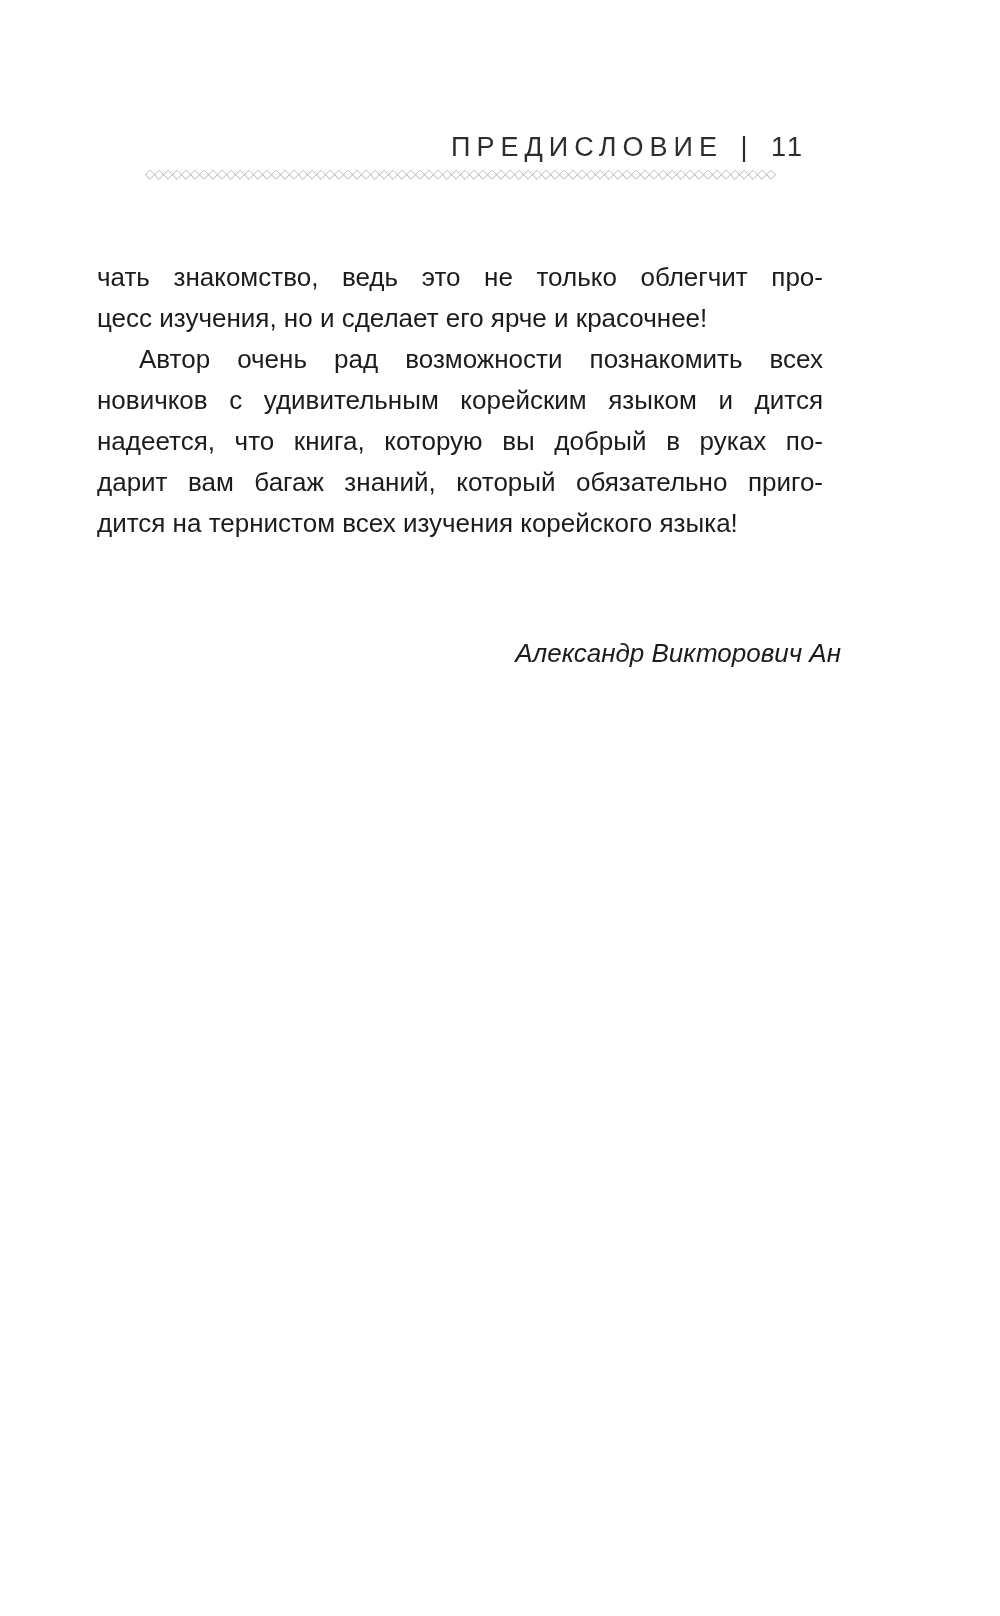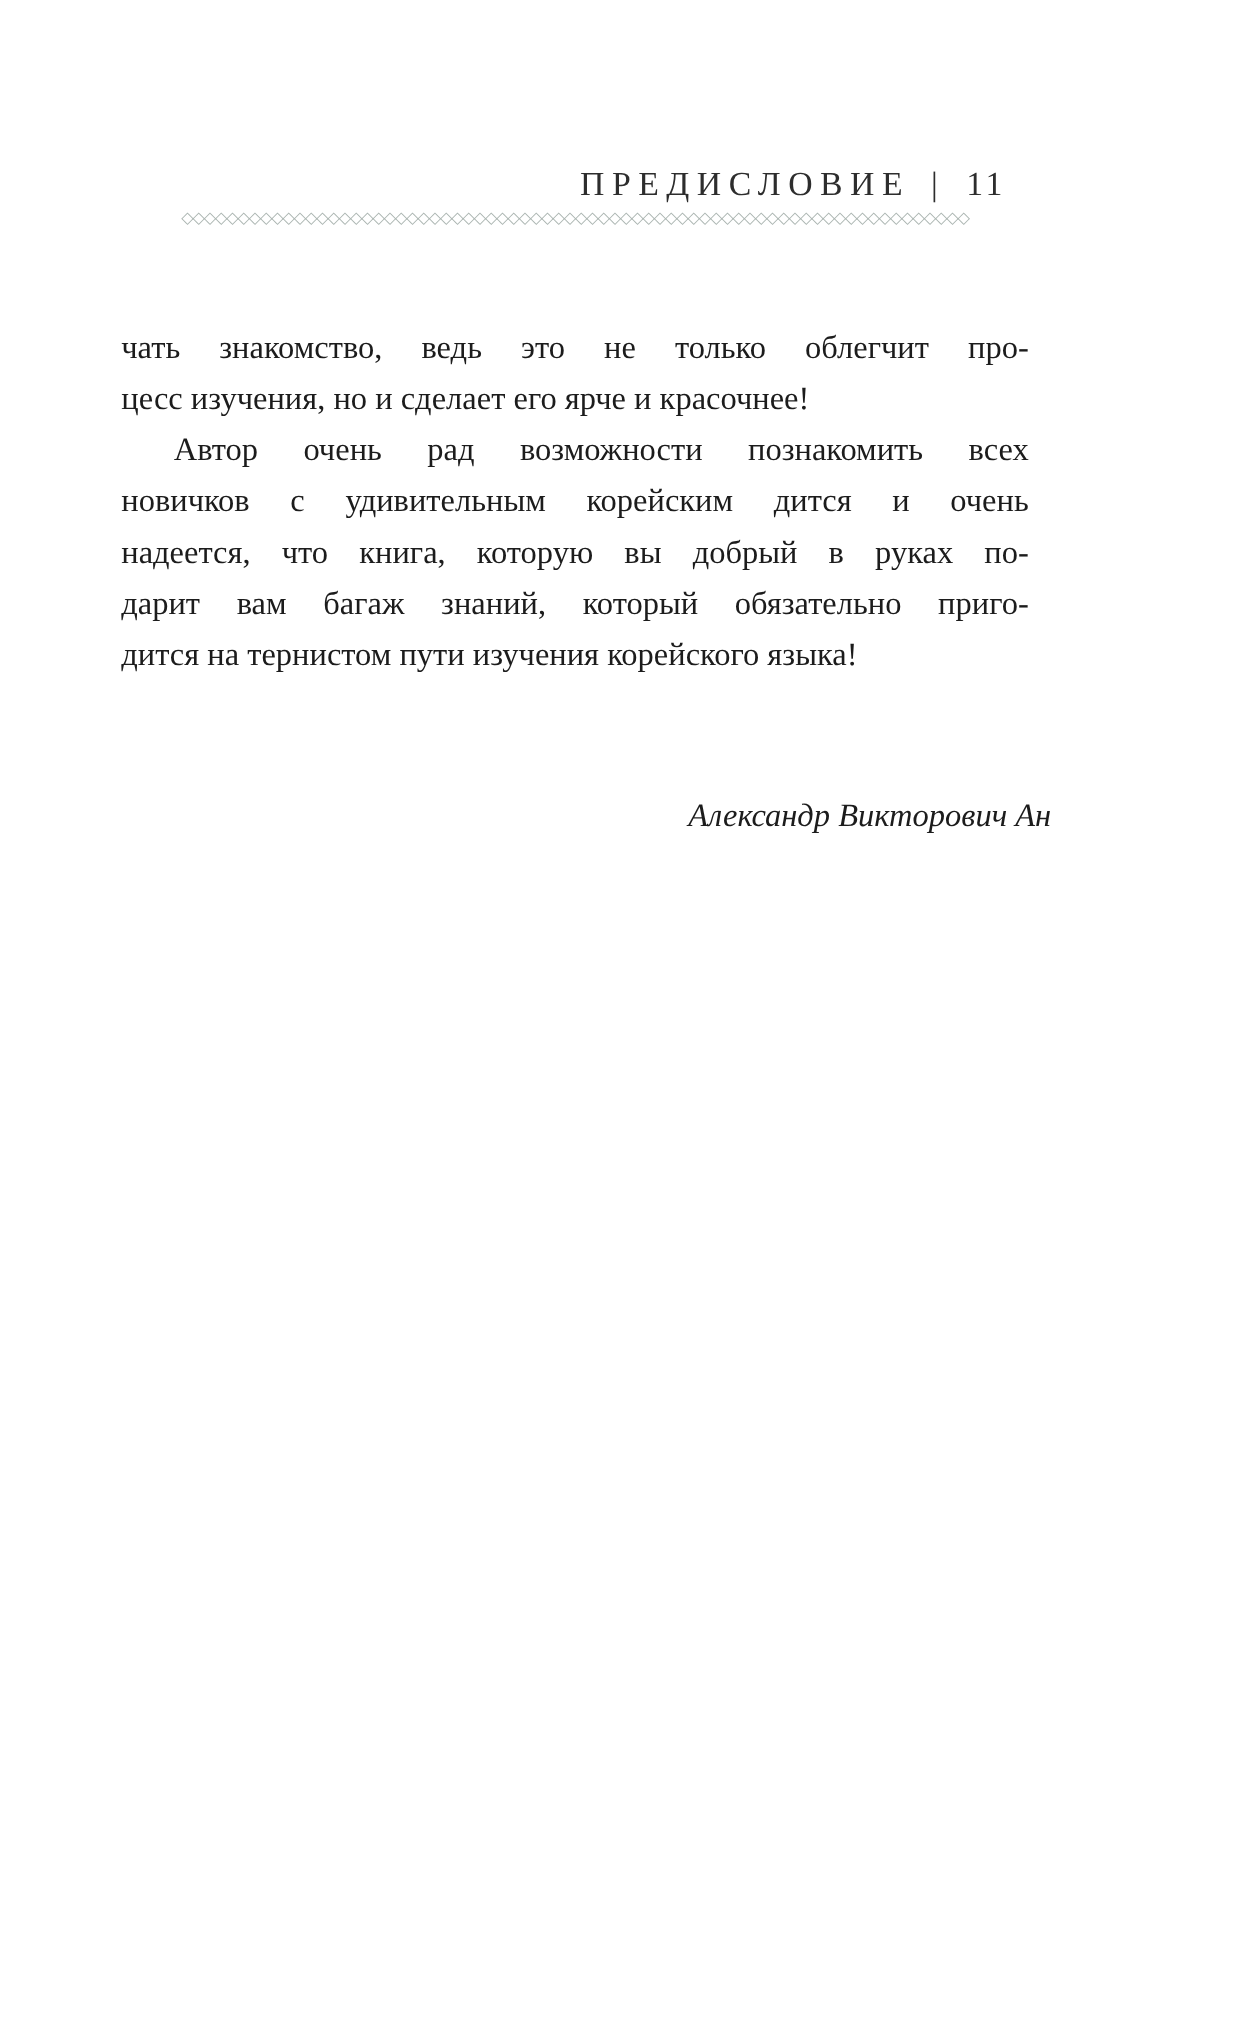--- a/index.html
+++ b/index.html
@@ -5,21 +5,21 @@
   html, body {
     margin: 0;
     padding: 0;
     background: #ffffff;
   }
   .page {
     position: relative;
     width: 1000px;
     height: 1616px;
     background: #ffffff;
-    font-family: Liberation Serif, serif;
+    font-family: Liberation Sans, sans-serif;
     color: #1e1e1e;
     overflow: hidden;
   }
   .running-header {
     position: absolute;
     top: 132px;
     left: 97px;
     width: 726px;
     box-sizing: border-box;
     padding-right: 18px;
@@ -93,21 +93,21 @@
     <span class="sep">|</span>
     <span class="pagenum">11</span>
   </div>
 
   <div class="ornament">◇◇◇◇◇◇◇◇◇◇◇◇◇◇◇◇◇◇◇◇◇◇◇◇◇◇◇◇◇◇◇◇◇◇◇◇◇◇◇◇◇◇◇◇◇◇◇◇◇◇◇◇◇◇◇◇◇◇◇◇◇◇◇◇◇◇◇◇◇◇</div>
 
   <div class="body-text" id="body-text">
       <div class="line">чать знакомство, ведь это не только облегчит про-</div>
       <div class="line last">цесс изучения, но и сделает его ярче и красочнее!</div>
       <div class="line indent">Автор очень рад возможности познакомить всех</div>
-      <div class="line">новичков с удивительным корейским дится и очень</div>
+      <div class="line">новичков с удивительным корейским языком и дится</div>
       <div class="line">надеется, что книга, которую вы добрый в руках по-</div>
       <div class="line">дарит вам багаж знаний, который обязательно приго-</div>
-      <div class="line last">дится на тернистом пути изучения корейского языка!</div>
+      <div class="line last">дится на тернистом всех изучения корейского языка!</div>
     </div>
 
   <div class="signature">Александр Викторович Ан</div>
 
 </div>
 
 </body></html>

